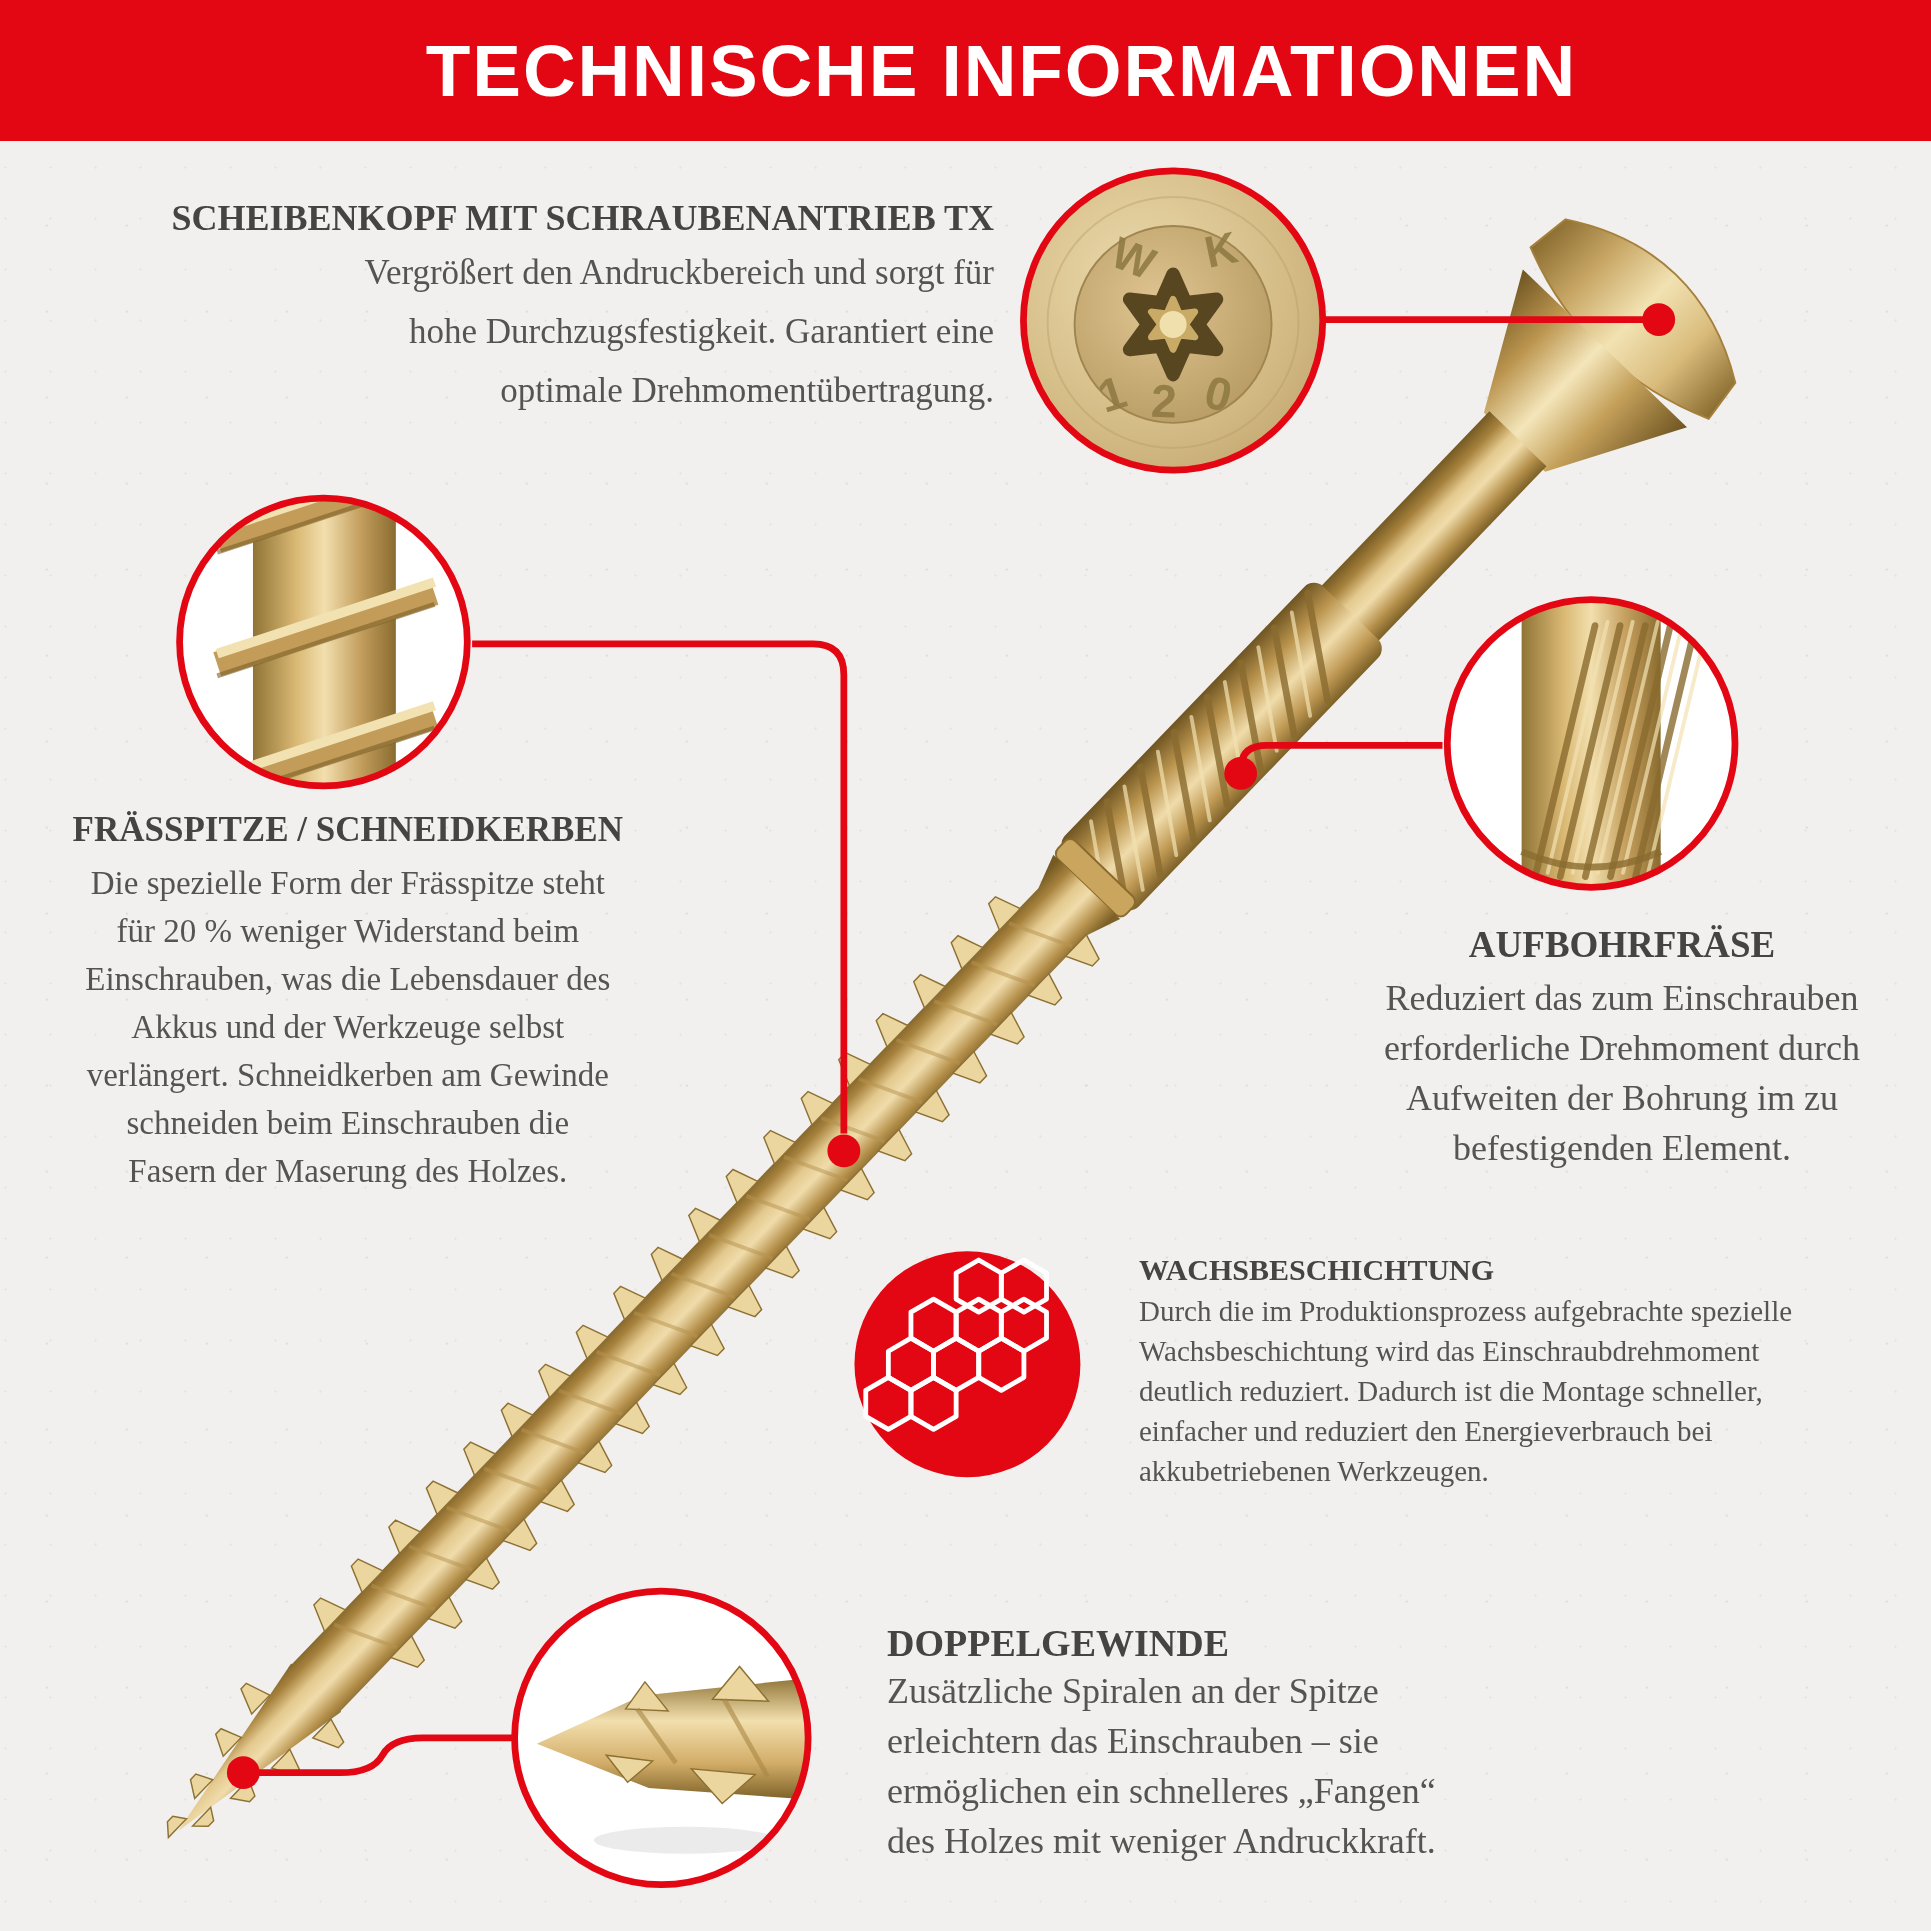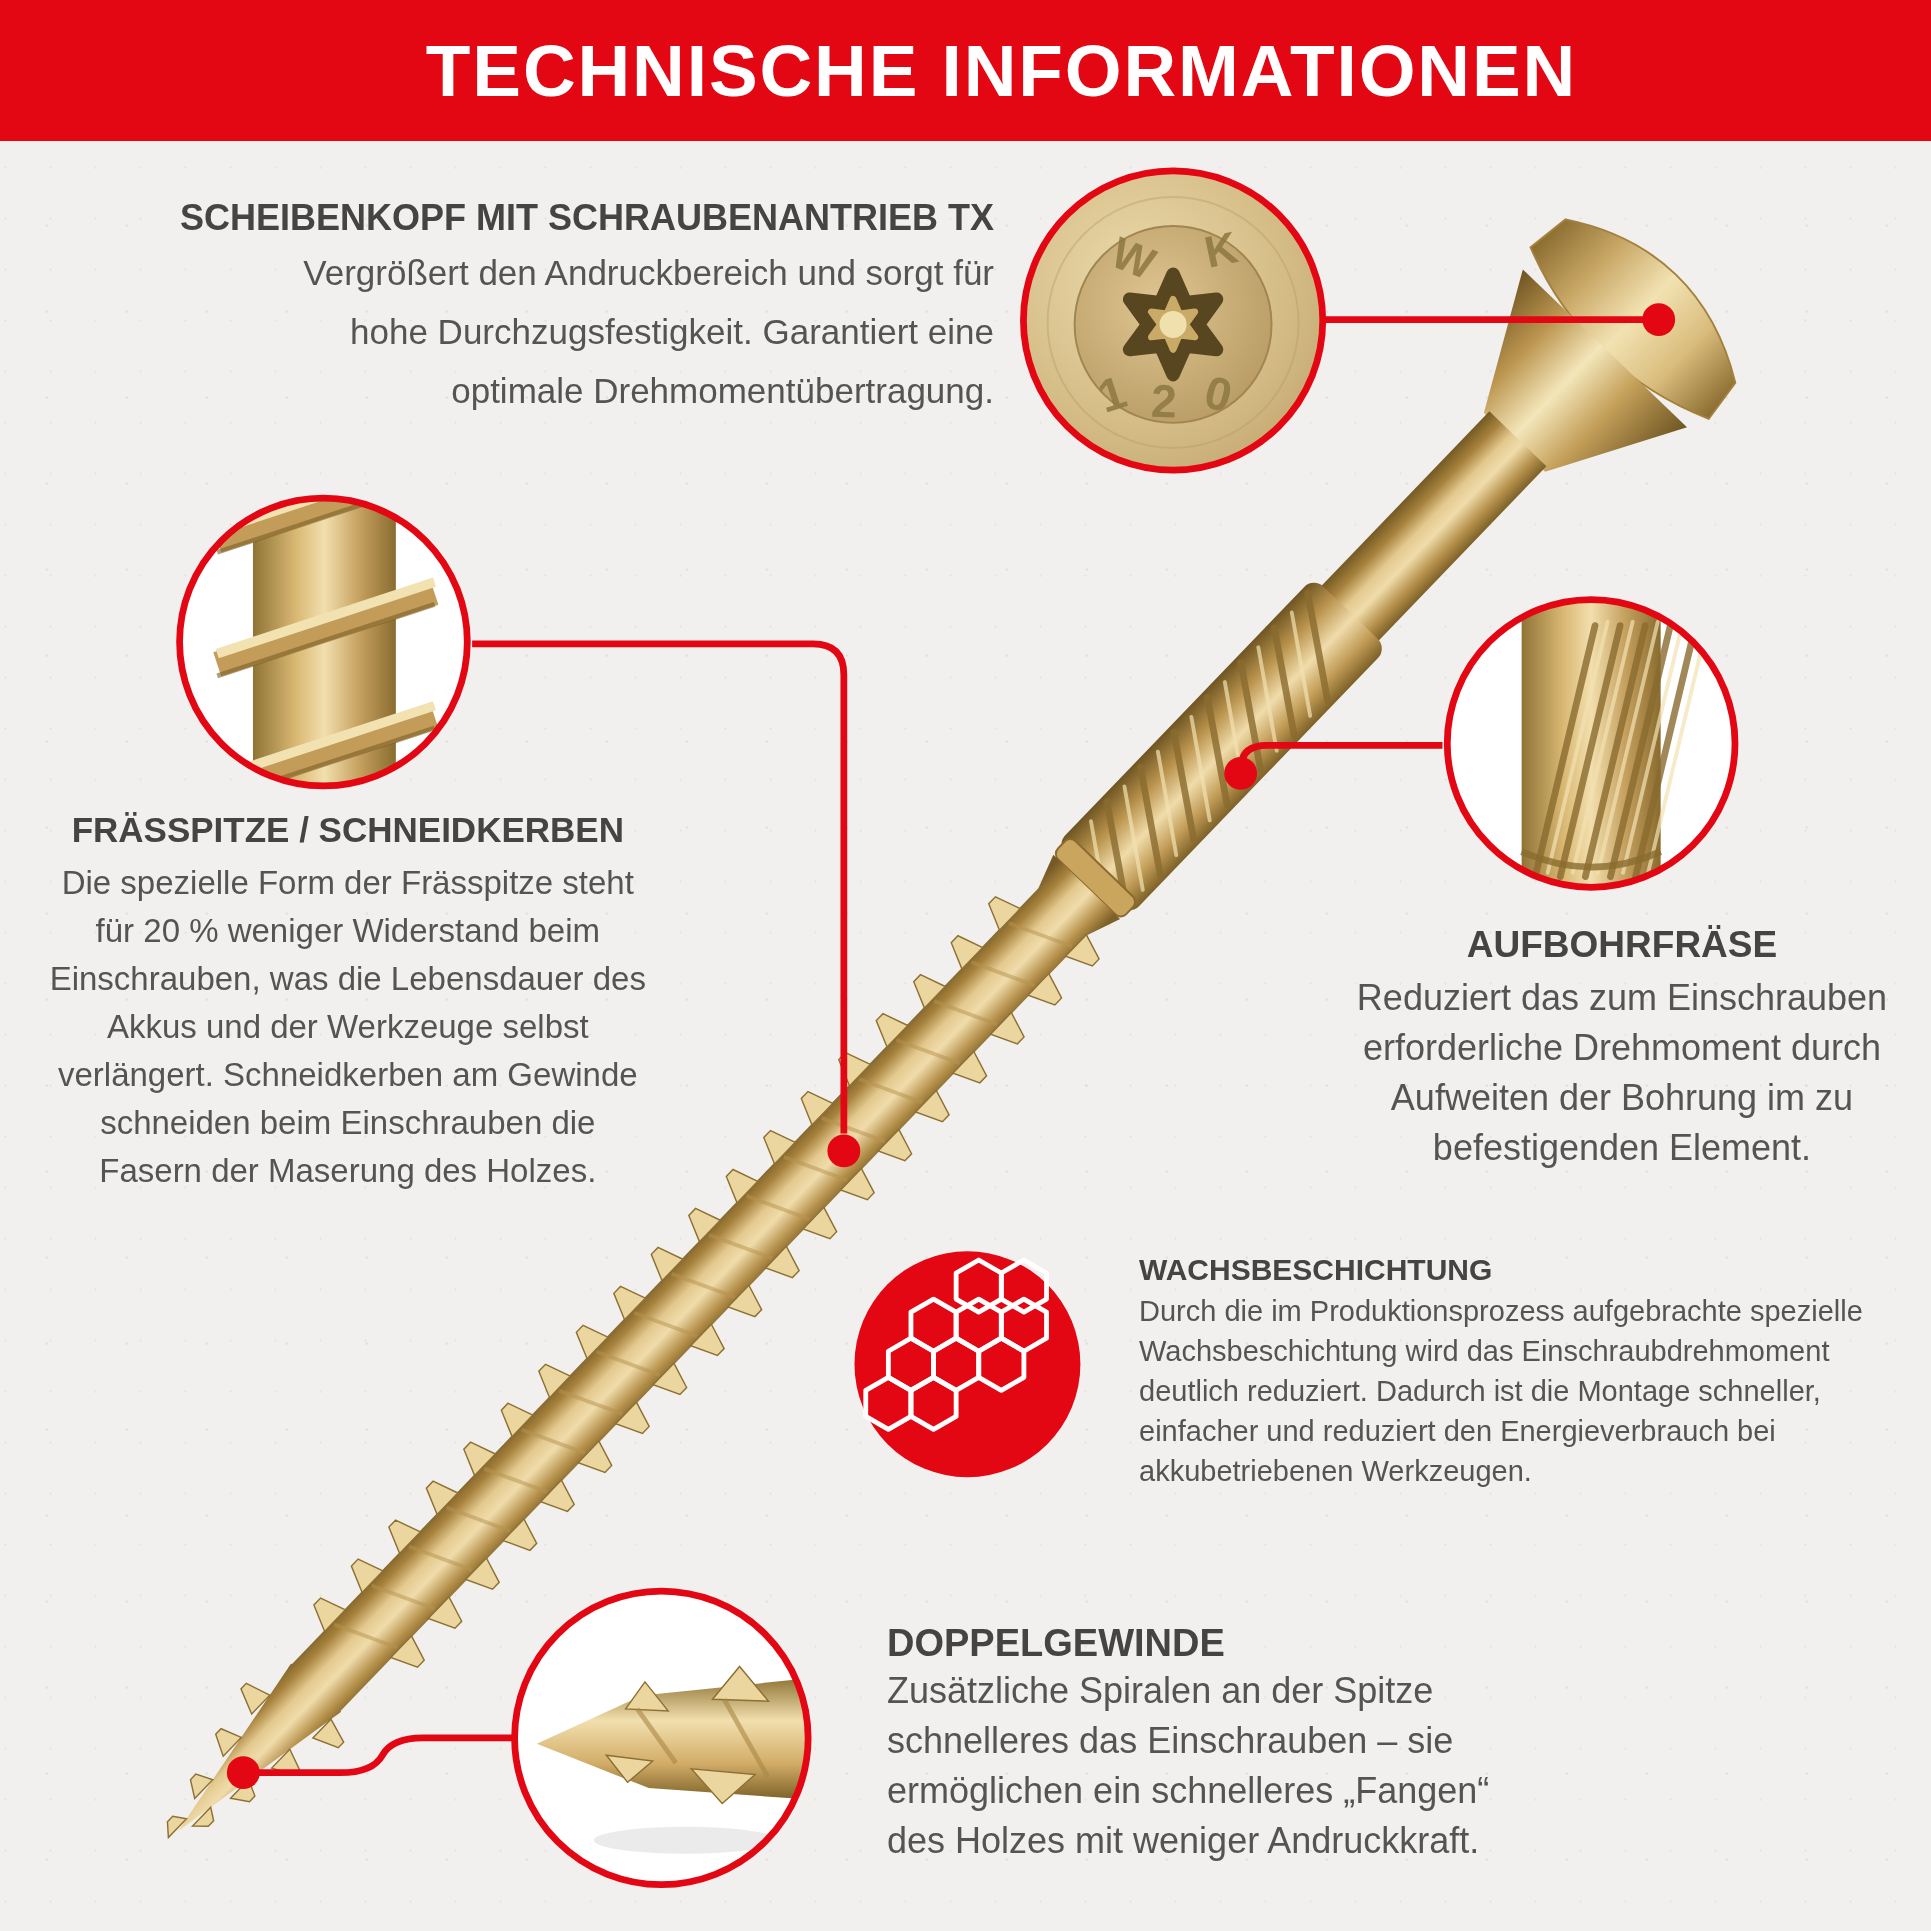--- a/index.html
+++ b/index.html
@@ -6,21 +6,21 @@
   body{width:1931px;height:1931px;font-family:"Liberation Sans",sans-serif;}
   .stage{position:relative;width:1931px;height:1931px;overflow:hidden;
     background-color:#f1f0ee;
     background-image:radial-gradient(rgba(110,105,95,.14) 1.2px, transparent 1.4px),
                      radial-gradient(rgba(140,135,125,.10) 1px, transparent 1.2px);
     background-size:80px 86px,45px 51px;background-position:6.8px 10.6px,28px 40px;}
   .banner{position:absolute;top:0;left:0;width:1931px;height:141px;background:var(--accent_red,#e30613);
     display:flex;align-items:center;justify-content:center;padding-left:36px;}
   .banner h1{margin:0;color:var(--banner_text,#fff);font-size:73px;font-weight:700;letter-spacing:1.9px;}
   svg.art{position:absolute;left:0;top:0;}
-  .tb{position:absolute;color:var(--text_body,#565452);}
+  .tb{position:absolute;color:var(--text_body,#565452);font-family:Liberation Serif, serif;}
   .tb h2{margin:0;color:var(--text_heading,#454443);font-weight:700;}
   #blk-head{top:196px;right:937px;text-align:right;}
   #blk-head h2{font-size:36px;line-height:44px;margin-bottom:4.8px;}
   #blk-head .ln{font-size:35px;line-height:53px;margin-top:6px;}
   #blk-frass{top:809px;left:19.3px;width:657px;text-align:center;}
   #blk-frass h2{font-size:35px;line-height:42px;margin-bottom:7.7px;}
   #blk-frass .ln{font-size:33px;line-height:48px;}
   #blk-aufbohr{top:923px;left:1313px;width:618px;text-align:center;}
   #blk-aufbohr h2{font-size:37px;line-height:44px;margin-bottom:5.8px;}
   #blk-aufbohr .ln{font-size:36px;line-height:50px;}
@@ -347,19 +347,19 @@
     <div class="ln">Durch die im Produktionsprozess aufgebrachte spezielle</div>
     <div class="ln">Wachsbeschichtung wird das Einschraubdrehmoment</div>
     <div class="ln">deutlich reduziert. Dadurch ist die Montage schneller,</div>
     <div class="ln">einfacher und reduziert den Energieverbrauch bei</div>
     <div class="ln">akkubetriebenen Werkzeugen.</div>
   </section>
 
   <section class="tb" id="blk-doppel">
     <h2>DOPPELGEWINDE</h2>
     <div class="ln">Zusätzliche Spiralen an der Spitze</div>
-    <div class="ln">schnelleres das Einschrauben – sie</div>
+    <div class="ln">erleichtern das Einschrauben – sie</div>
     <div class="ln">ermöglichen ein schnelleres „Fangen“</div>
     <div class="ln">des Holzes mit weniger Andruckkraft.</div>
   </section>
 
 </div>
 
 
 </body></html>

